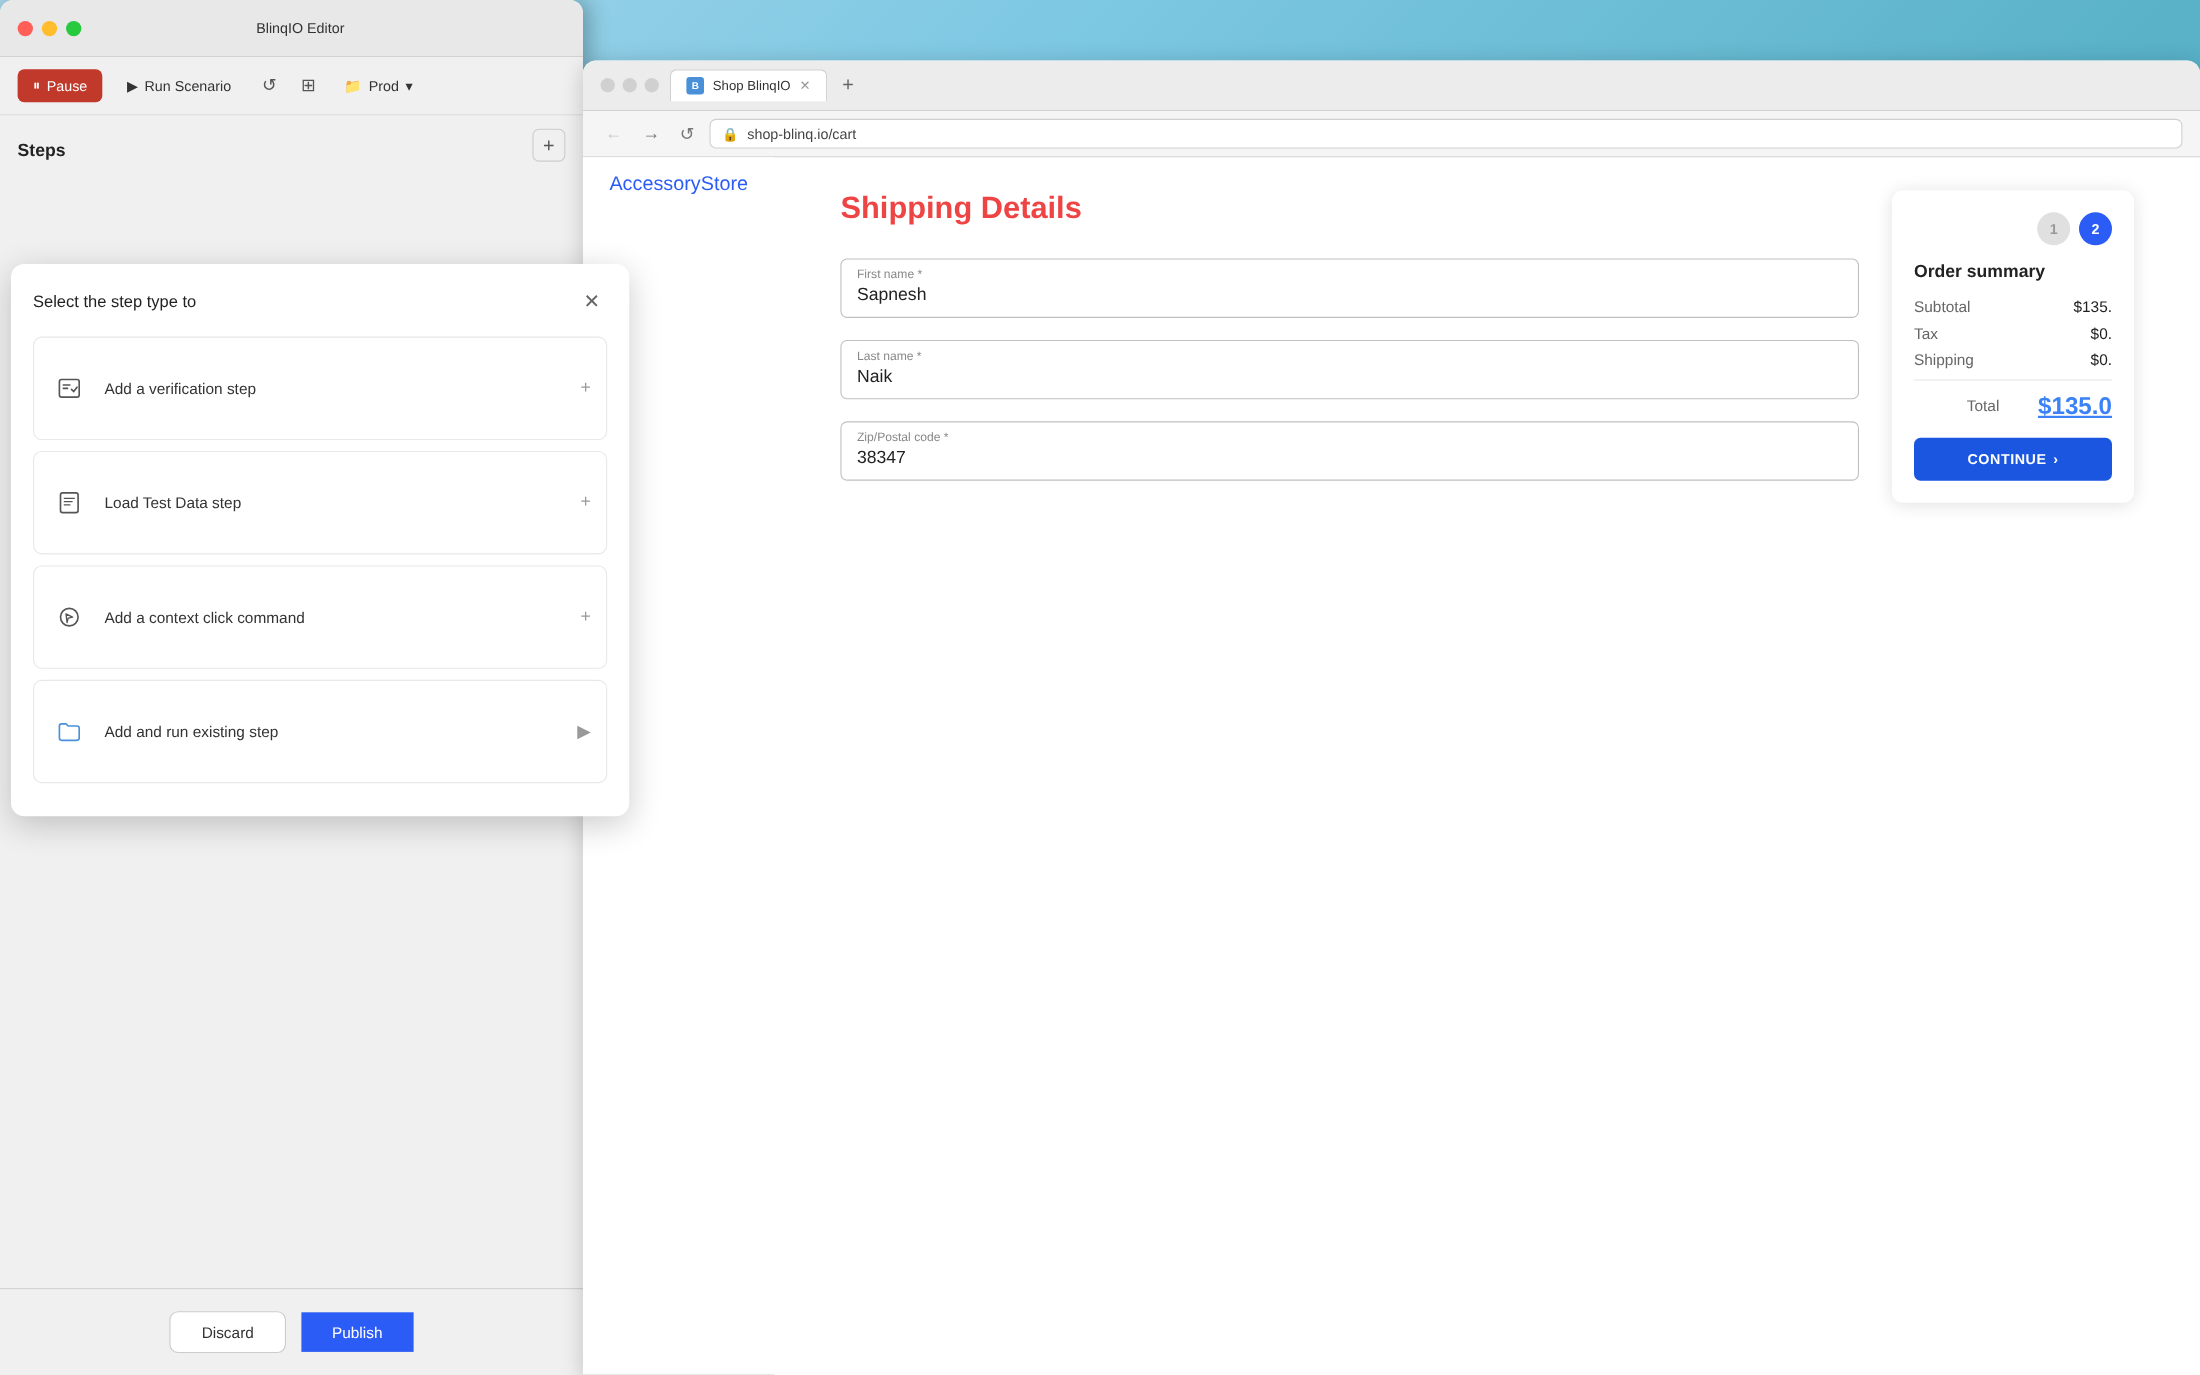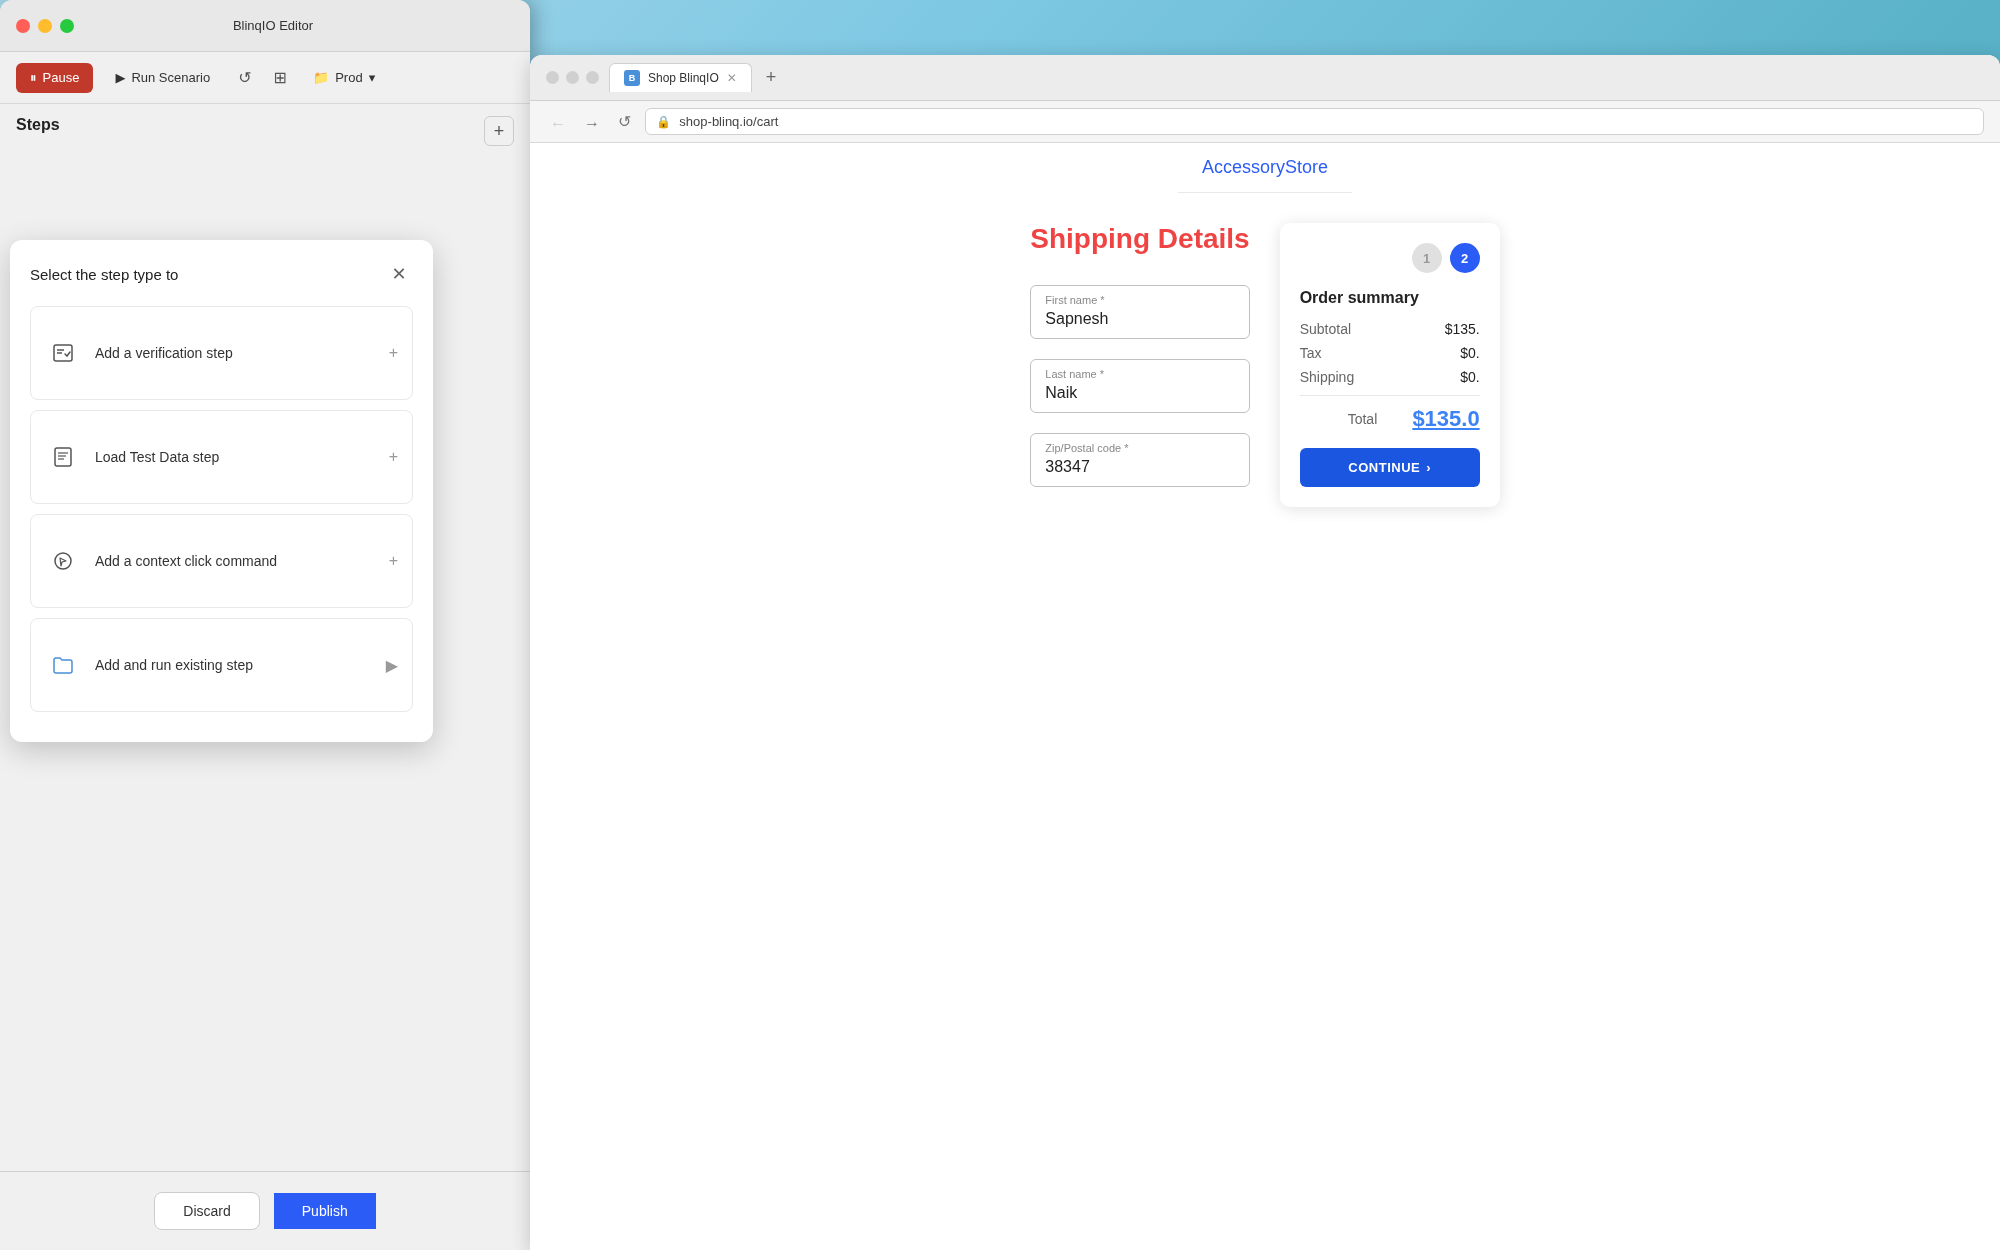--- a/index.html
+++ b/index.html
@@ -116,21 +116,21 @@
       background: transparent;
       border: none;
       cursor: pointer;
       font-size: 13px;
       color: #333;
     }
 
     .steps-header {
       padding: 12px 16px;
       display: flex;
-      align-items: flex-start;
+      align-items: flex-end;
       justify-content: space-between;
       background: #f0f0f0;
     }
 
     .steps-title {
       font-size: 16px;
       font-weight: 600;
       color: #222;
     }
 
@@ -146,21 +146,21 @@
       display: flex;
       align-items: center;
       justify-content: center;
     }
 
     
     .step-type-dropdown {
       position: absolute;
       left: 10px;
       top: 240px;
-      width: 423px;
+      width: 562px;
       background: white;
       border-radius: 12px;
       box-shadow: 0 8px 30px rgba(0,0,0,0.2);
       padding: 20px;
       z-index: 100;
     }
 
     .dropdown-header {
       display: flex;
       align-items: center;
@@ -525,22 +525,21 @@
       width: 100%;
       display: flex;
       align-items: center;
       justify-content: center;
       gap: 6px;
     }
 
     .site-wrapper {
       flex: 1;
       display: flex;
-      flex-direction: column;
-      align-items: center;
+      flex-direction: row;
     }
   </style>
 </head>
 <body>
 
 <div class="macos-window">
 
   <div class="title-bar">
     <div class="traffic-lights">
       <div class="traffic-light red"></div>

